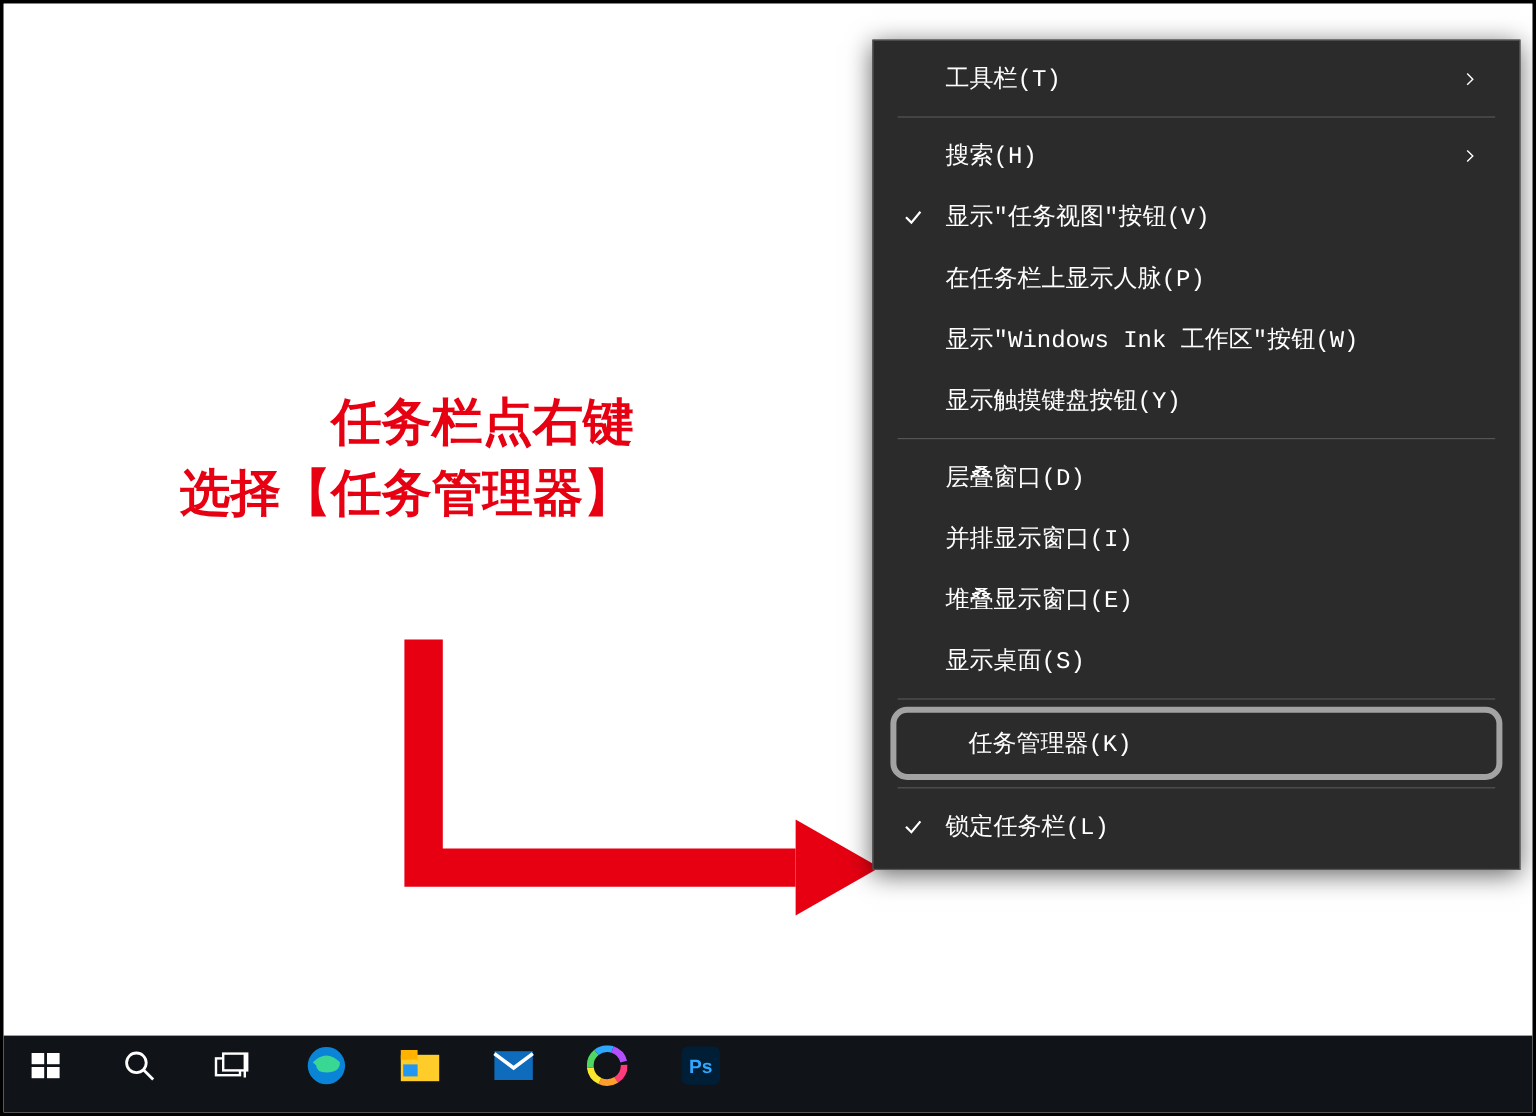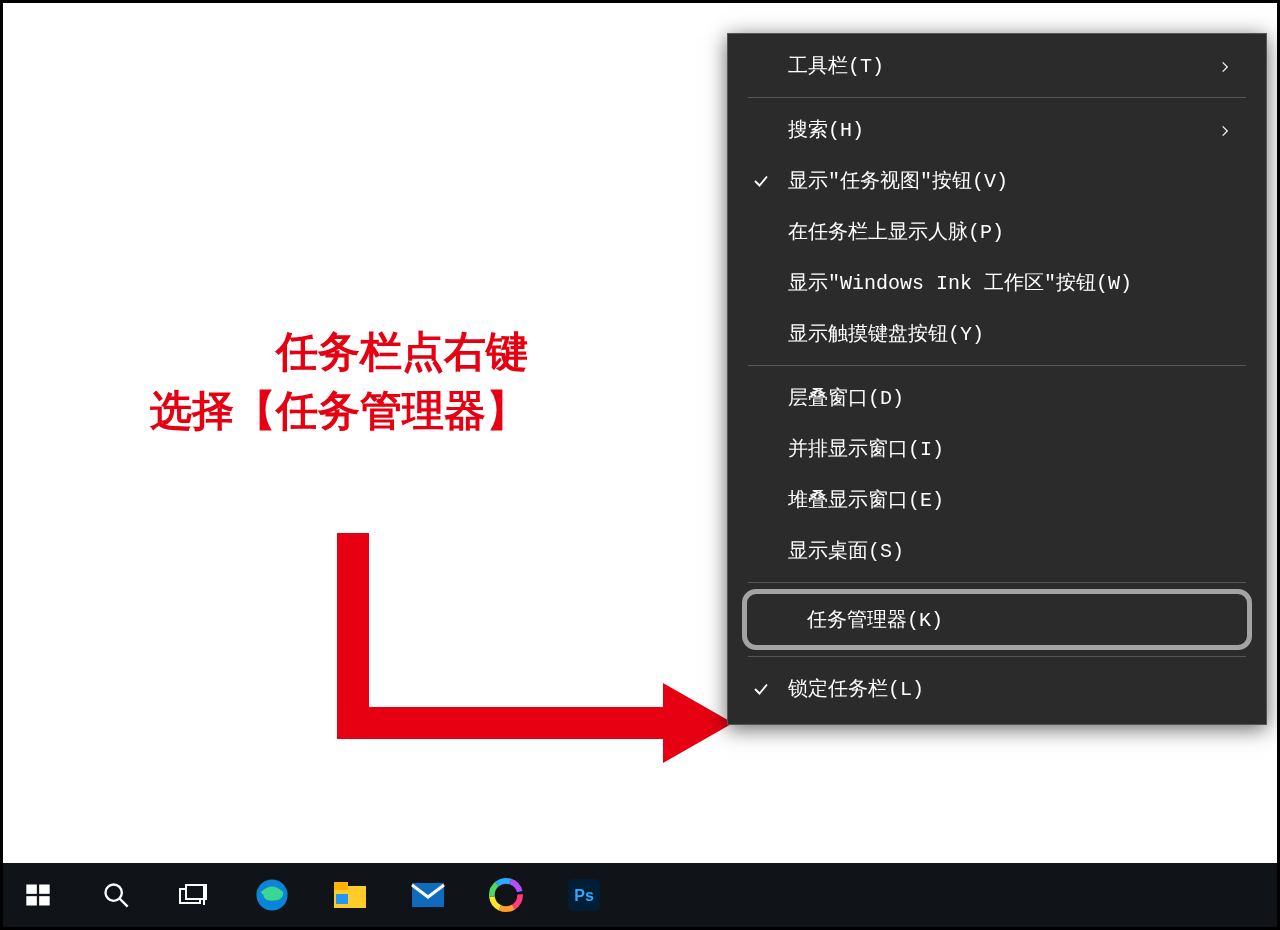--- a/index.html
+++ b/index.html
@@ -84,21 +84,21 @@
   }
   .red-box .ctx-item { padding-top: 8px; padding-bottom: 8px; }
 
   
   .taskbar {
     position: absolute;
     left: 0; right: 0; bottom: 0;
     height: 64px;
     background: #101318;
     display: flex;
-    align-items: center;
+    align-items: flex-start;
     padding: 0 10px;
     gap: 28px;
   }
   .tb-btn {
     width: 50px; height: 50px;
     display: flex;
     align-items: center;
     justify-content: center;
     border-radius: 4px;
   }

